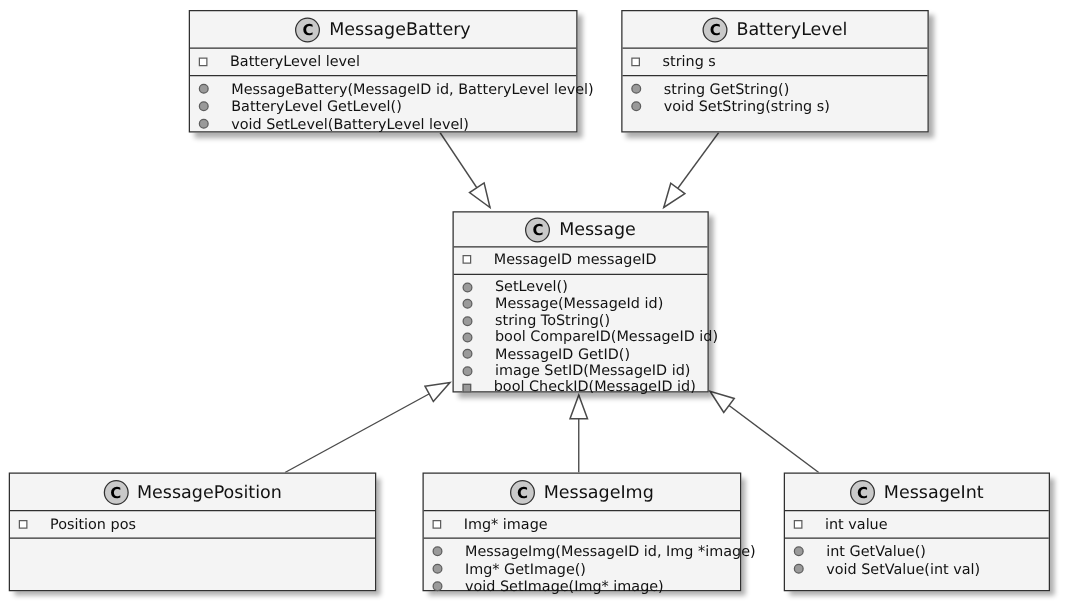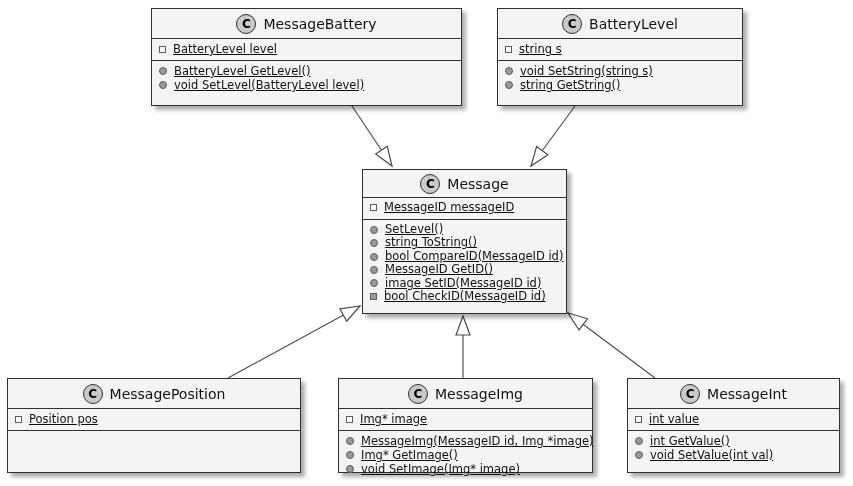--- a/index.html
+++ b/index.html
@@ -24,22 +24,22 @@
     background:#c9c9c9;border:1.5px solid #303030;box-sizing:border-box;
     display:flex;align-items:center;justify-content:center;
     font-size:12px;font-weight:bold;color:#000;
   }
   .fields{
     box-sizing:border-box;height:22px;border-bottom:1.5px solid #303030;
     padding:3px 7px 0 7px;
   }
   .methods{padding:3px 7px 0 7px;}
   .member{
-    display:flex;align-items:center;gap:7px;
-    font-size:11.5px;line-height:14px;white-space:nowrap;text-decoration:underline;
+    display:flex;align-items:center;gap:18px;
+    font-size:11.5px;line-height:14px;white-space:nowrap;
   }
   .msg .member{line-height:13.4px;}
   .b-ci{
     width:8px;height:8px;border-radius:50%;flex:none;box-sizing:border-box;
     background:#9a9a9a;border:1px solid #5d5d5d;
   }
   .b-sq{
     width:7px;height:7px;flex:none;box-sizing:border-box;
     background:#ffffff;border:1px solid #5d5d5d;
   }
@@ -75,20 +75,24 @@
     </div>
     <div class="fields">
       <div class="member">
         <span class="b-sq"></span>
         <span>BatteryLevel level</span>
       </div>
     </div>
     <div class="methods">
       <div class="member">
         <span class="b-ci"></span>
+        <span>MessageBattery(MessageID id, BatteryLevel level)</span>
+      </div>
+      <div class="member">
+        <span class="b-ci"></span>
         <span>BatteryLevel GetLevel()</span>
       </div>
       <div class="member">
         <span class="b-ci"></span>
         <span>void SetLevel(BatteryLevel level)</span>
       </div>
     </div>
   </div>
 
   <div class="uml-class" style="left:497px;top:8px;width:246px;height:98px">
@@ -98,25 +102,25 @@
     </div>
     <div class="fields">
       <div class="member">
         <span class="b-sq"></span>
         <span>string s</span>
       </div>
     </div>
     <div class="methods">
       <div class="member">
         <span class="b-ci"></span>
+        <span>string GetString()</span>
+      </div>
+      <div class="member">
+        <span class="b-ci"></span>
         <span>void SetString(string s)</span>
-      </div>
-      <div class="member">
-        <span class="b-ci"></span>
-        <span>string GetString()</span>
       </div>
     </div>
   </div>
 
   <div class="uml-class msg" style="left:362px;top:169px;width:205px;height:145px">
     <div class="hdr" style="height:28px">
       <span class="ccircle">C</span>
       <span>Message</span>
     </div>
     <div class="fields">
@@ -125,20 +129,24 @@
         <span>MessageID messageID</span>
       </div>
     </div>
     <div class="methods">
       <div class="member">
         <span class="b-ci"></span>
         <span>SetLevel()</span>
       </div>
       <div class="member">
         <span class="b-ci"></span>
+        <span>Message(MessageId id)</span>
+      </div>
+      <div class="member">
+        <span class="b-ci"></span>
         <span>string ToString()</span>
       </div>
       <div class="member">
         <span class="b-ci"></span>
         <span>bool CompareID(MessageID id)</span>
       </div>
       <div class="member">
         <span class="b-ci"></span>
         <span>MessageID GetID()</span>
       </div>

